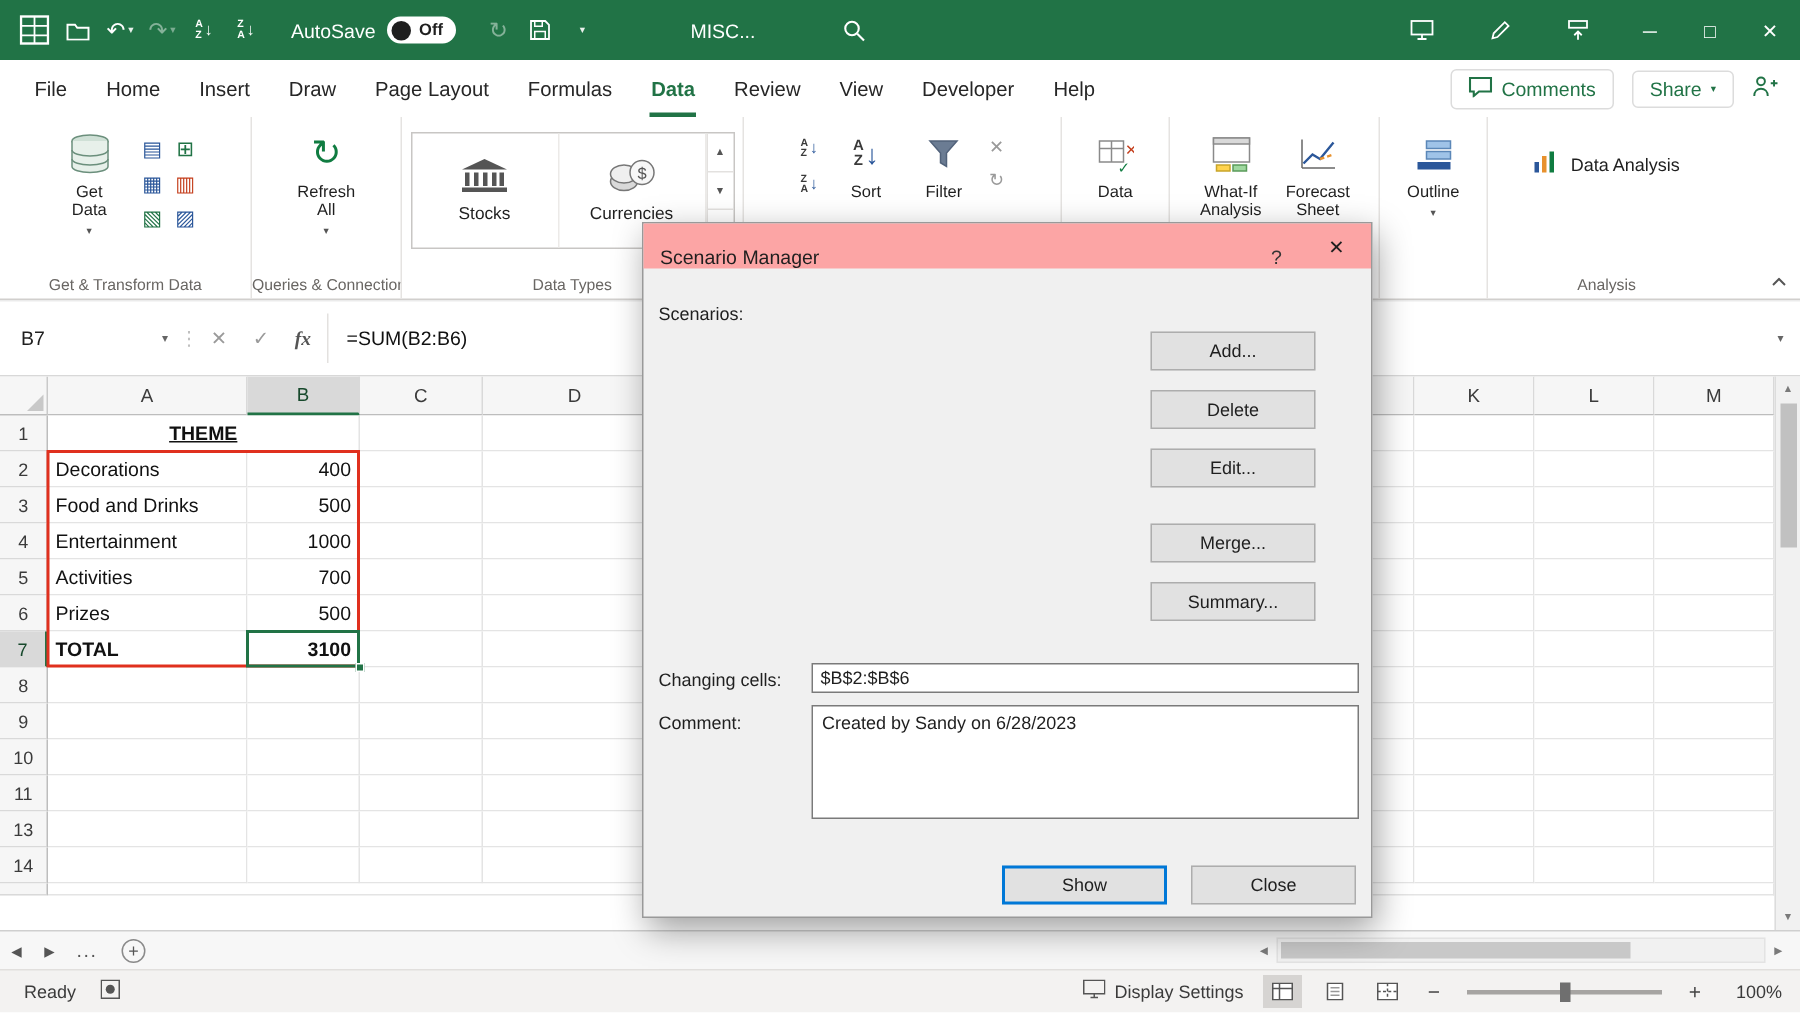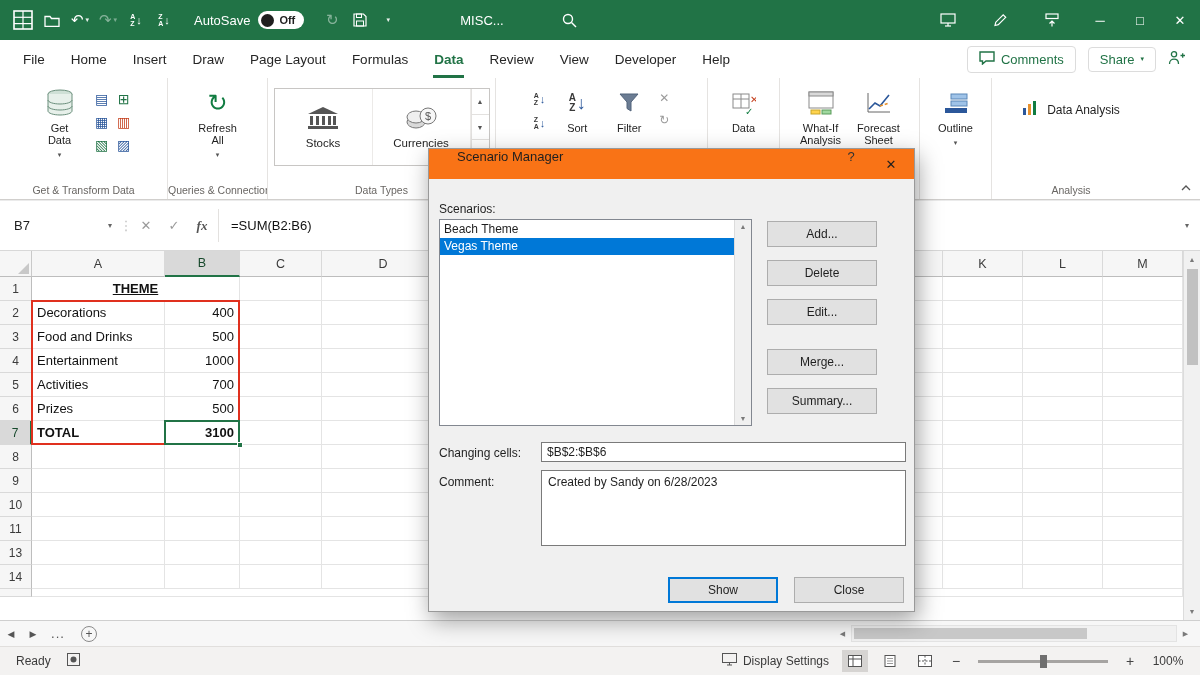--- a/index.html
+++ b/index.html
@@ -106,25 +106,25 @@
 
 .statusbar{height:29px;background:#f3f2f1;border-top:1px solid #e1dfdd;display:flex;align-items:center;font-size:12px;color:#3b3b3b}
 .sb-left{margin-left:16px;display:flex;align-items:center;gap:16px}
 .sb-right{margin-left:auto;display:flex;align-items:center;gap:9px;margin-right:12px}
 .ds{display:flex;align-items:center;gap:6px;margin-right:4px}
 .viewbtn{width:26px;height:22px;display:flex;align-items:center;justify-content:center}
 .viewbtn.sel{background:#d6d4d2}
 .zoombtn{width:18px;text-align:center;font-size:14px;color:#444}
 .zoomtrack{width:130px;height:3px;background:#a6a4a2;position:relative;margin:0 4px}
 .zoomhandle{position:absolute;left:48%;top:-5px;width:7px;height:13px;background:#6f6f6f}
-.zoomlabel{width:40px;text-align:center}
+.zoomlabel{width:40px;text-align:right}
 
 
 .dialog{position:absolute;left:428px;top:148px;width:487px;height:464px;background:#f0f0f0;border:1px solid #999;box-shadow:3px 8px 22px rgba(0,0,0,.38);z-index:10;font-size:12px}
-.dlg-title{height:30px;background:#f97316;display:flex;align-items:flex-start;padding-left:28px;font-size:13px;color:#1f1f1f}
+.dlg-title{height:30px;background:#fca5a5;display:flex;align-items:flex-end;padding-left:11px;font-size:13px;color:#1f1f1f}
 .dlg-help{margin-left:auto;width:34px;text-align:center;color:#333;font-size:13px}
 .dlg-close{width:46px;height:30px;display:flex;align-items:center;justify-content:center;font-size:13px;color:#1f1f1f}
 .dlg-body{position:relative;height:434px}
 .lbl{position:absolute;color:#1f1f1f}
 .scenario-list{position:absolute;left:10px;top:40px;width:313px;height:207px;background:#fff;border:1px solid #828790;display:flex}
 .sl-items{flex:1;padding-top:1px}
 .sl-item{height:17px;line-height:17px;padding:0 4px;white-space:nowrap}
 .sl-item.selected{background:#0078d7;color:#fff}
 .sl-scroll{width:17px;background:#f0f0f0;border-left:1px solid #dcdcdc;display:flex;flex-direction:column;align-items:center;justify-content:space-between;font-size:7px;color:#7a7a7a;padding:3px 0}
 .dlg-btn{position:absolute;width:110px;height:26px;background:#e1e1e1;border:1px solid #adadad;text-align:center;line-height:24px;color:#1f1f1f}
@@ -765,30 +765,20 @@
   </div>
 
   <div class="dialog">
     <div class="dlg-title">
       <span>Scenario Manager</span>
       <span class="dlg-help">?</span>
       <span class="dlg-close">✕</span>
     </div>
     <div class="dlg-body">
       <div class="lbl" style="left:10px;top:23px">Scenarios:</div>
-      <div class="scenario-list">
-        <div class="sl-items">
-            <div class="sl-item">Beach Theme</div>
-            <div class="sl-item selected">Vegas Theme</div>
-          </div>
-        <div class="sl-scroll">
-          <span>▲</span>
-          <span>▼</span>
-        </div>
-      </div>
       <div class="lbl" style="left:10px;top:267px">Changing cells:</div>
       <div class="dlg-input">$B$2:$B$6</div>
       <div class="lbl" style="left:10px;top:296px">Comment:</div>
       <div class="dlg-comment">Created by Sandy on 6/28/2023</div>
       <div class="dlg-btn primary" style="left:239px;top:398px">Show</div>
       <div class="dlg-btn" style="left:365px;top:398px">Close</div>
     <div class="dlg-btn" style="left: 338px; top: 42px;">Add...</div>
         <div class="dlg-btn" style="left: 338px; top: 81px;">Delete</div>
         <div class="dlg-btn" style="left: 338px; top: 120px;">Edit...</div>
         <div class="dlg-btn" style="left: 338px; top: 170px;">Merge...</div>

